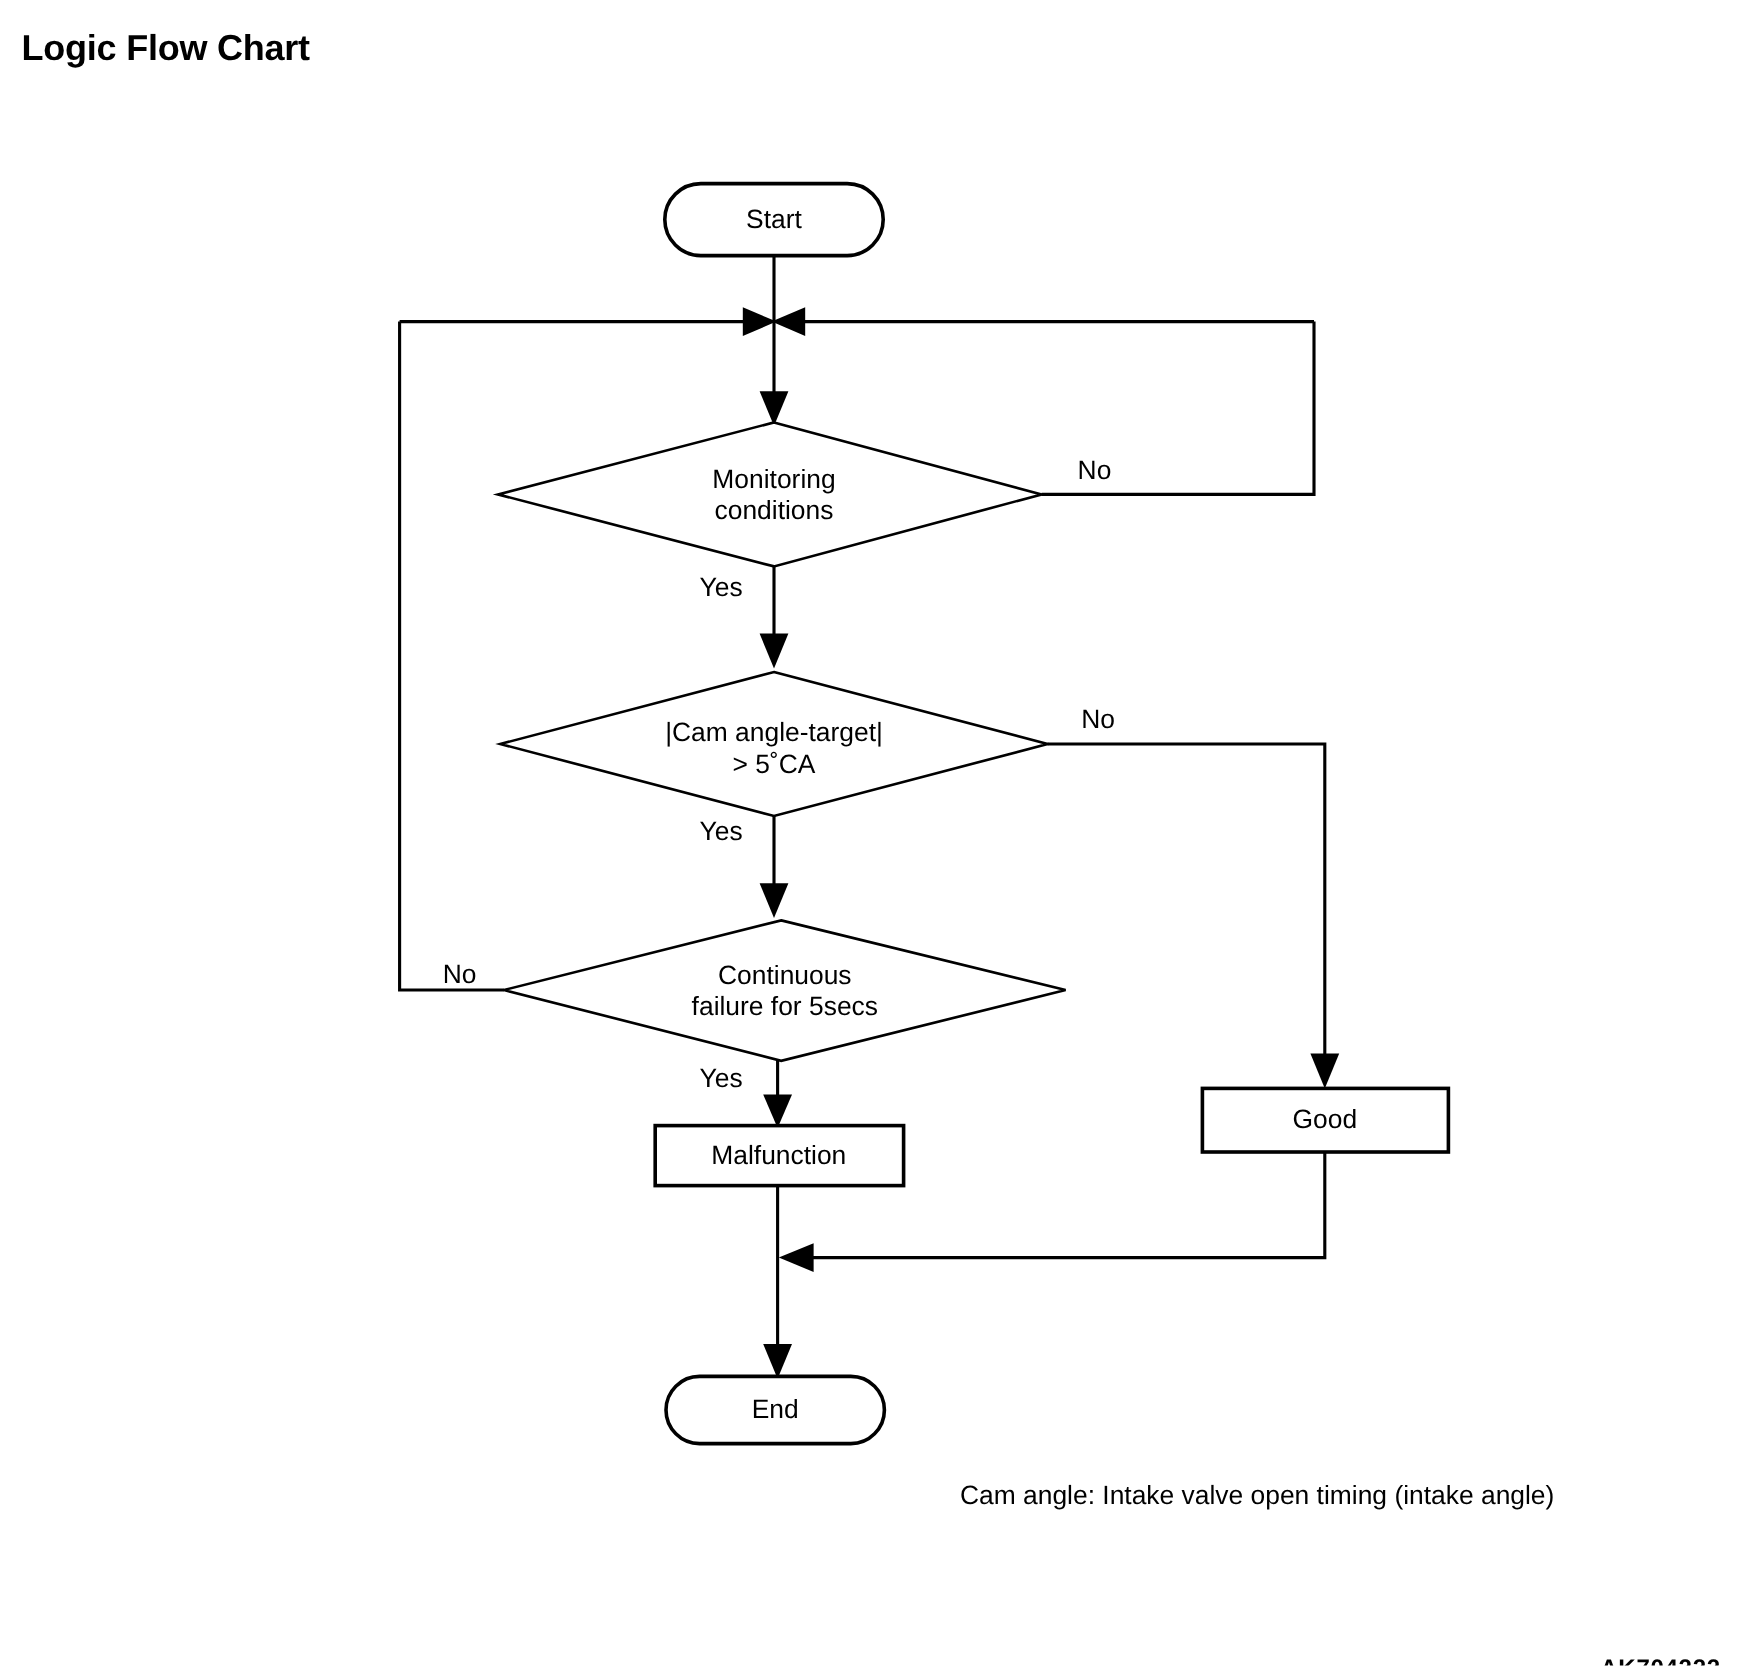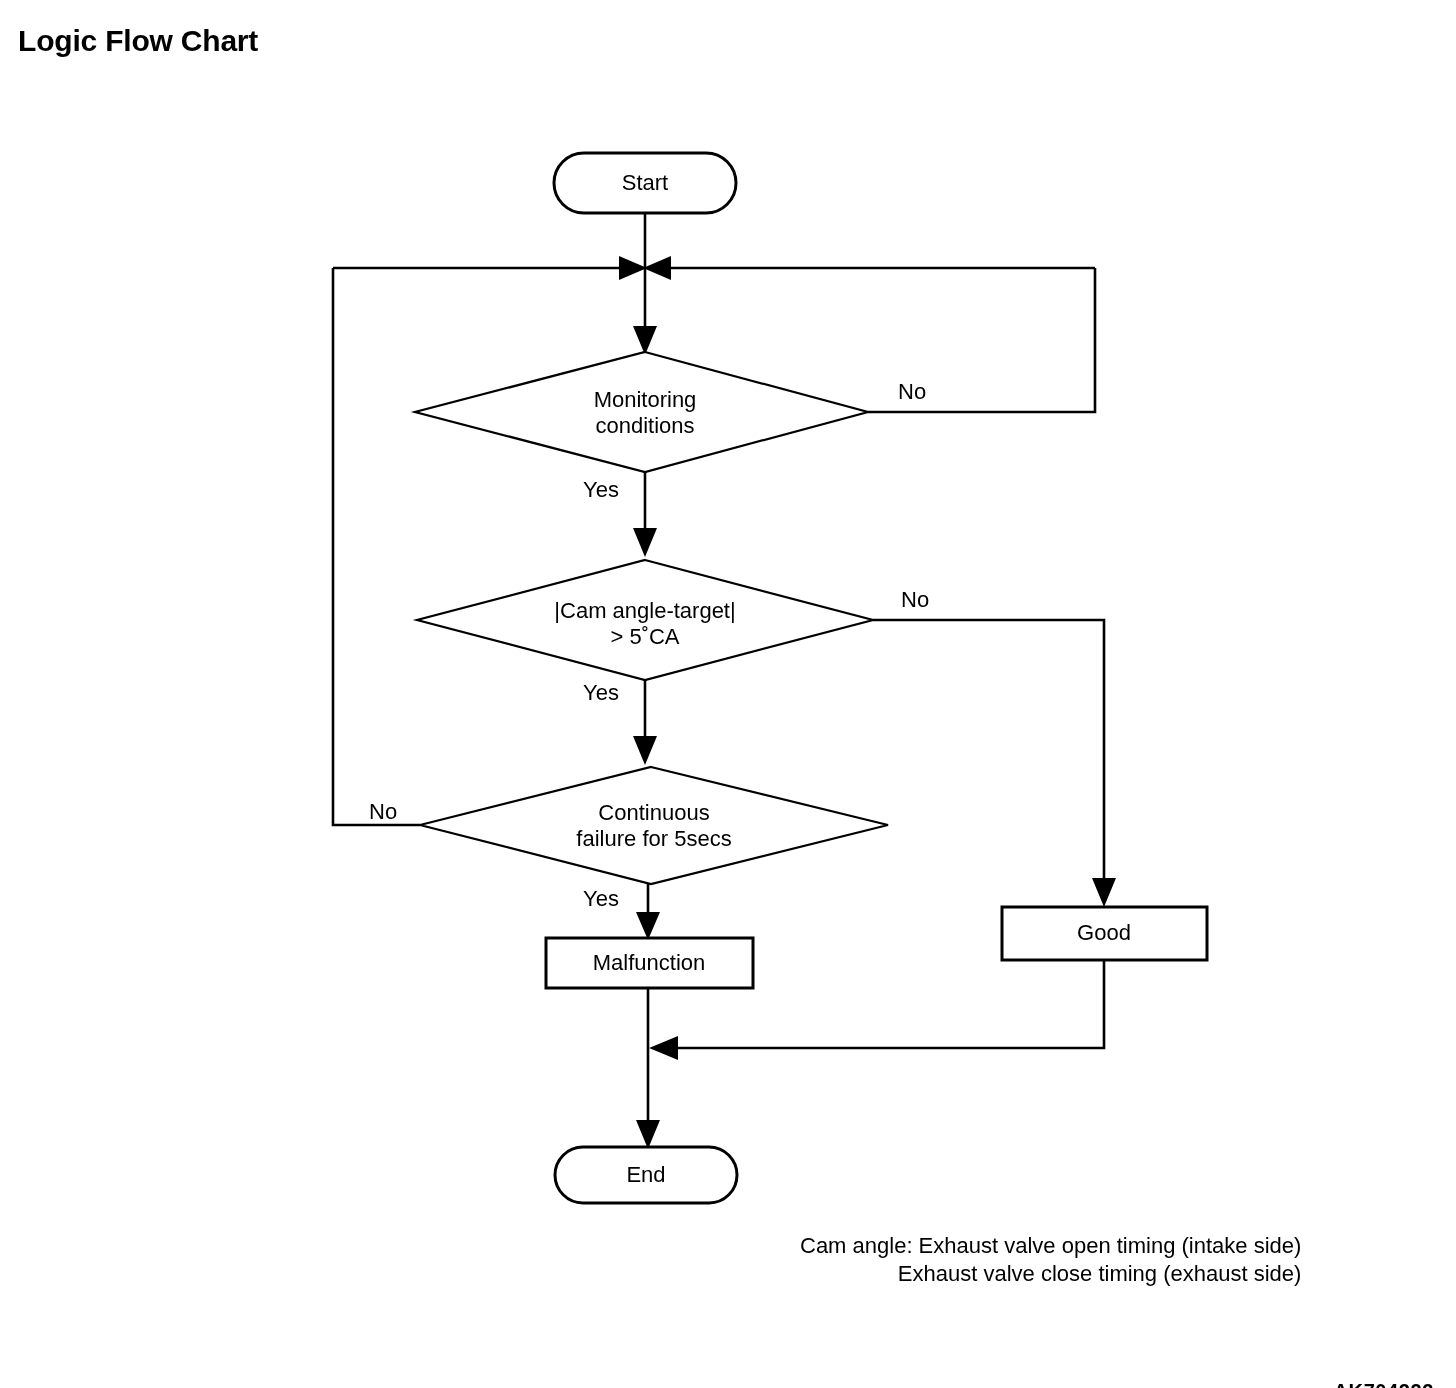--- a/index.html
+++ b/index.html
@@ -164,17 +164,16 @@
   <polygon class="arrow-head" points="648,1149 636,1120 660,1120"></polygon>
 
   <g>
     <rect class="shape-outline" x="555" y="1147" width="182" height="56" rx="28" ry="28"></rect>
     <text class="node-label" x="646" y="1176">End</text>
   </g>
 
 </svg>
 
 <div class="footnote" id="footnote-block">
-  <div>Cam angle: Exhaust valve open timing (intake side)</div>
-  <div>Exhaust valve close timing (exhaust side)</div>
+  <div>Cam angle: Intake valve open timing (intake angle)</div>
 </div>
 
 <div id="ref-code">AK704222</div>
 
 </body></html>

